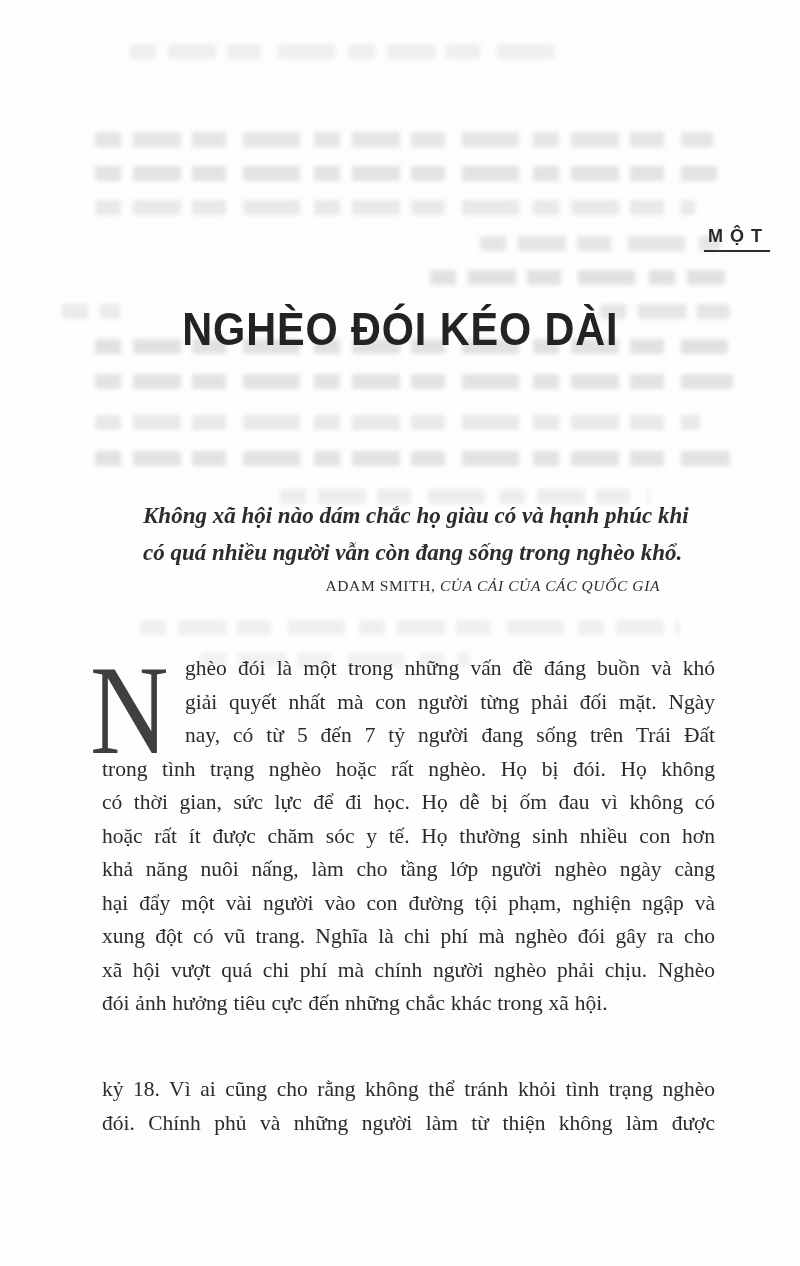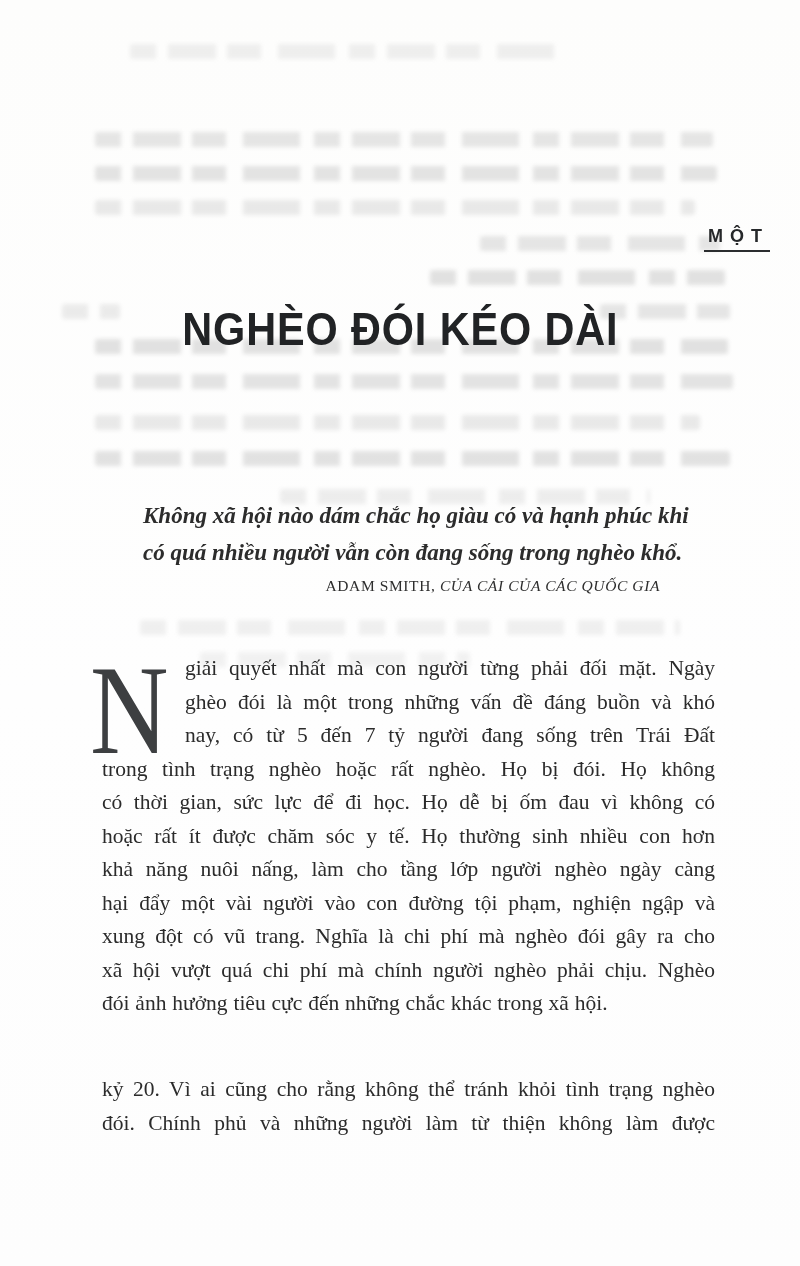--- a/index.html
+++ b/index.html
@@ -115,31 +115,31 @@
     <div class="qline">Không xã hội nào dám chắc họ giàu có và hạnh phúc khi</div>
     <div class="qline">có quá nhiều người vẫn còn đang sống trong nghèo khổ.</div>
   </div>
   <div class="attribution">
     <span class="name">ADAM SMITH, </span><span class="work">CỦA CẢI CỦA CÁC QUỐC GIA</span>
   </div>
 
   <div class="dropcap">N</div>
 
   <div class="bodyblock p1">
+    <div class="bline cap-indent">ghèo đói là một trong những vấn đề đáng buồn và khó</div>
     <div class="bline cap-indent">giải quyết nhất mà con người từng phải đối mặt. Ngày</div>
-    <div class="bline cap-indent">ghèo đói là một trong những vấn đề đáng buồn và khó</div>
     <div class="bline cap-indent">nay, có từ 5 đến 7 tỷ người đang sống trên Trái Đất</div>
     <div class="bline">trong tình trạng nghèo hoặc rất nghèo. Họ bị đói. Họ không</div>
     <div class="bline">có thời gian, sức lực để đi học. Họ dễ bị ốm đau vì không có</div>
     <div class="bline">hoặc rất ít được chăm sóc y tế. Họ thường sinh nhiều con hơn</div>
     <div class="bline">khả năng nuôi nấng, làm cho tầng lớp người nghèo ngày càng</div>
     <div class="bline">hại đẩy một vài người vào con đường tội phạm, nghiện ngập và</div>
     <div class="bline">xung đột có vũ trang. Nghĩa là chi phí mà nghèo đói gây ra cho</div>
     <div class="bline">xã hội vượt quá chi phí mà chính người nghèo phải chịu. Nghèo</div>
     <div class="bline lastline">đói ảnh hưởng tiêu cực đến những chắc khác trong xã hội.</div>
   </div>
 
   <div class="bodyblock p2">
-    <div class="bline">kỷ 20. Vì ai cũng cho rằng không thể tránh khỏi tình trạng nghèo</div>
+    <div class="bline">kỷ 18. Vì ai cũng cho rằng không thể tránh khỏi tình trạng nghèo</div>
     <div class="bline">đói. Chính phủ và những người làm từ thiện không làm được</div>
   </div>
 
 </div>
 
 </body></html>

